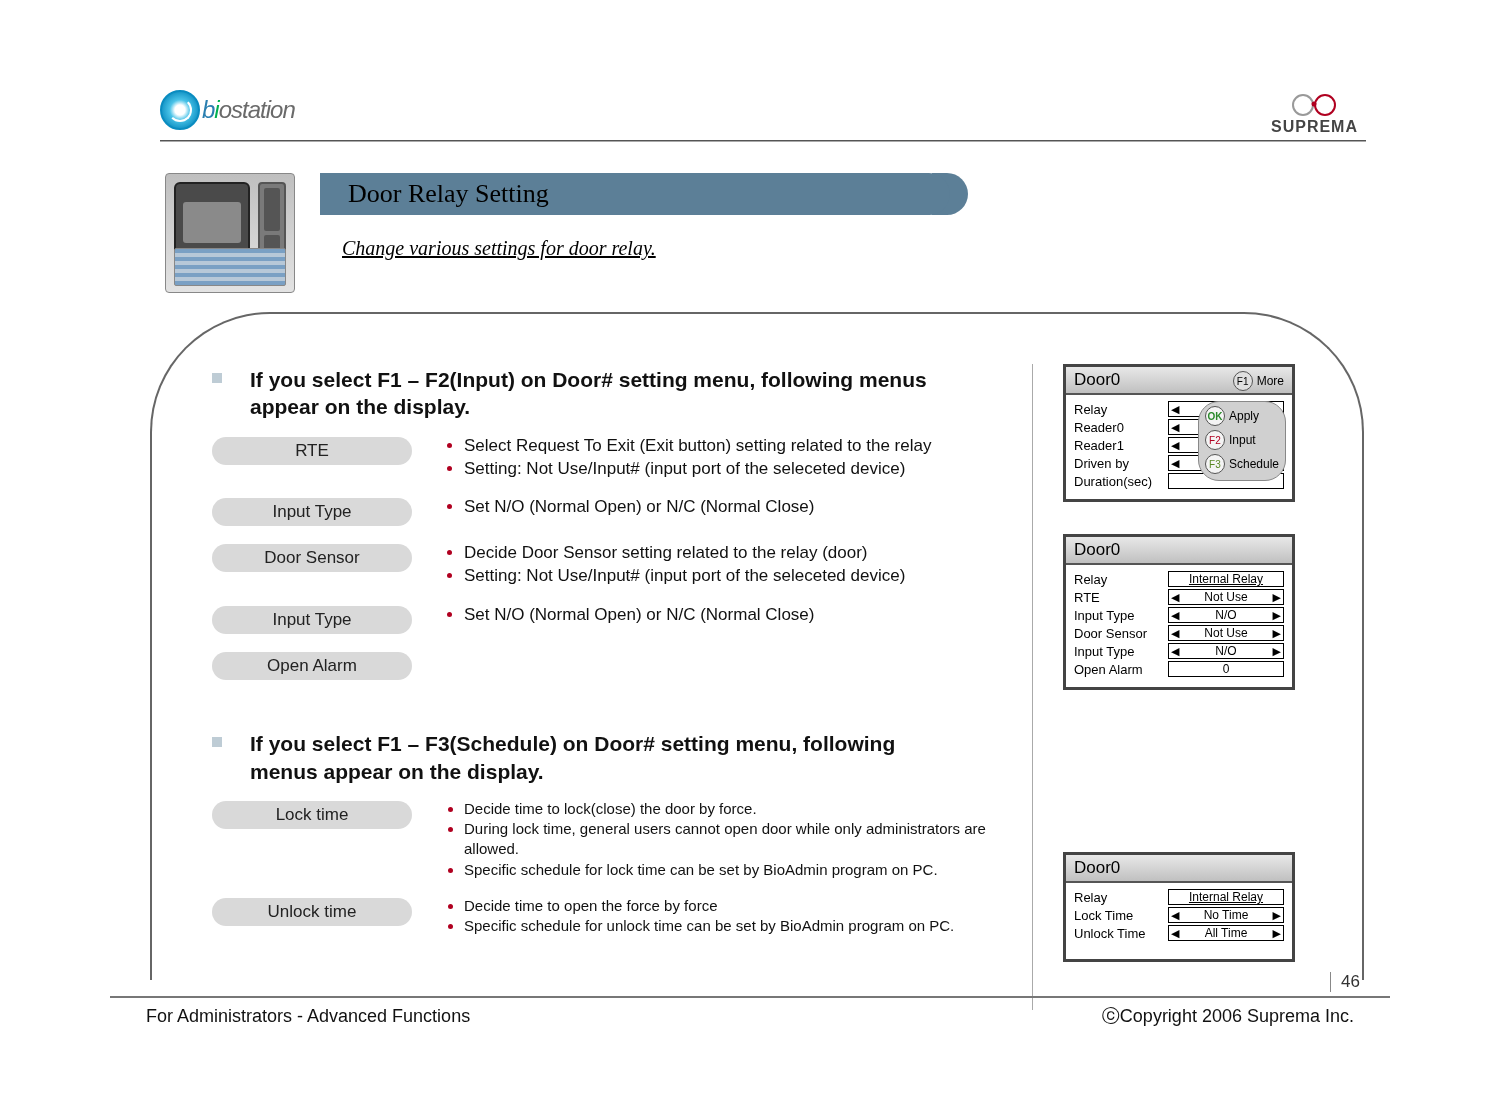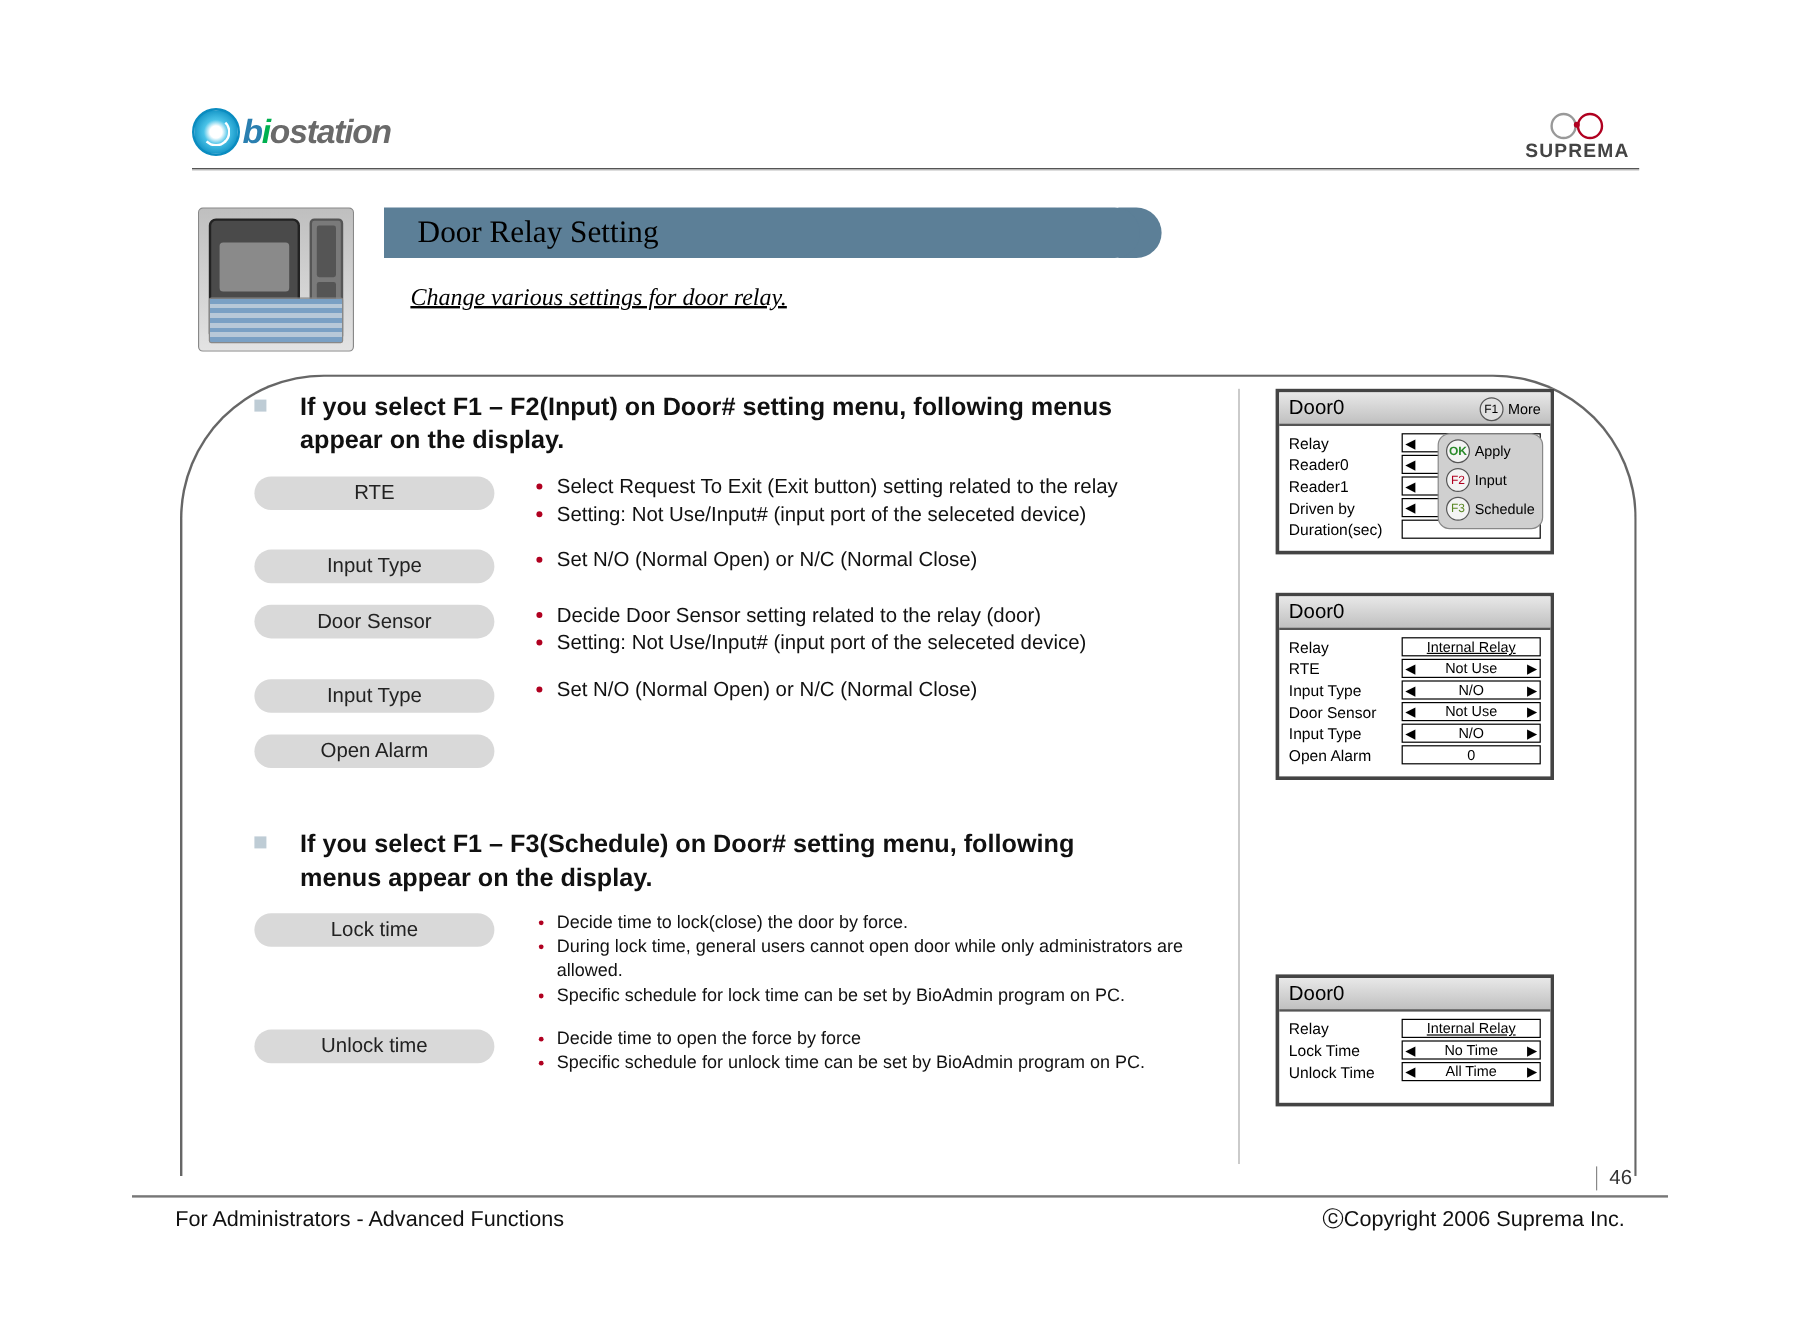--- a/index.html
+++ b/index.html
@@ -38,21 +38,21 @@
   }
   .bio-swirl::before {
     content:'';
     position:absolute;
     inset:6px;
     border:2px solid #fff;
     border-radius:50%;
     border-top-color:transparent;
     border-left-color:transparent;
   }
-  .bio-text { font-weight: bold; font-size: 28px; font-style: italic; letter-spacing: -1px; }
+  .bio-text { font-weight: normal; font-size: 24px; font-style: italic; letter-spacing: -1px; }
   .bio-b { color:#2a7fb0; }
   .bio-i { color:#00b050; font-style: italic; }
   .bio-rest { color:#6a6a6a; }
   .logo-right {
     position: absolute;
     right: 32px;
     top: 14px;
     text-align: center;
   }
   .sup-inf {
@@ -158,20 +158,21 @@
     right:26px;
     bottom:58px;
     border:2px solid #666;
     border-radius:120px 120px 0 0;
     border-bottom:none;
     padding:10px 30px 10px 30px;
   }
   .content-cols{
     display:flex;
     height:100%;
+    margin-top:40px;
   }
   .col-left{
     flex:0 0 850px;
     padding:0 10px 0 30px;
   }
   .col-right{
     flex:1;
     border-left:1px solid #aaa;
     padding-left:30px;
   }
@@ -267,21 +268,21 @@
   .select-box .arr-r{right:2px;}
   .plain-box{
     flex:1;height:16px;border:1px solid #000;display:flex;align-items:center;justify-content:center;font-size:12px;padding:0 4px;text-decoration:underline;
   }
   .plain-box.noul{text-decoration:none;}
   .side-buttons{
     position:absolute;
     right:6px;top:6px;
     background:#d0d0d0;
     border:1px solid #888;
-    border-radius:10px;
+    border-radius:21px;
     padding:4px 6px 6px 6px;
     display:flex;flex-direction:column;gap:4px;
     font-size:12px;
   }
   .fn-btn{display:flex;align-items:center;gap:4px;}
   .fn-circle{
     width:20px;height:20px;border:1px solid #555;border-radius:50%;display:flex;align-items:center;justify-content:center;font-size:10px;background:#f4f4f4;
   }
   .fn-circle.f1{background:#e0e0e0;}
   .fn-circle.ok{color:#2a8a2a;font-weight:bold;}

